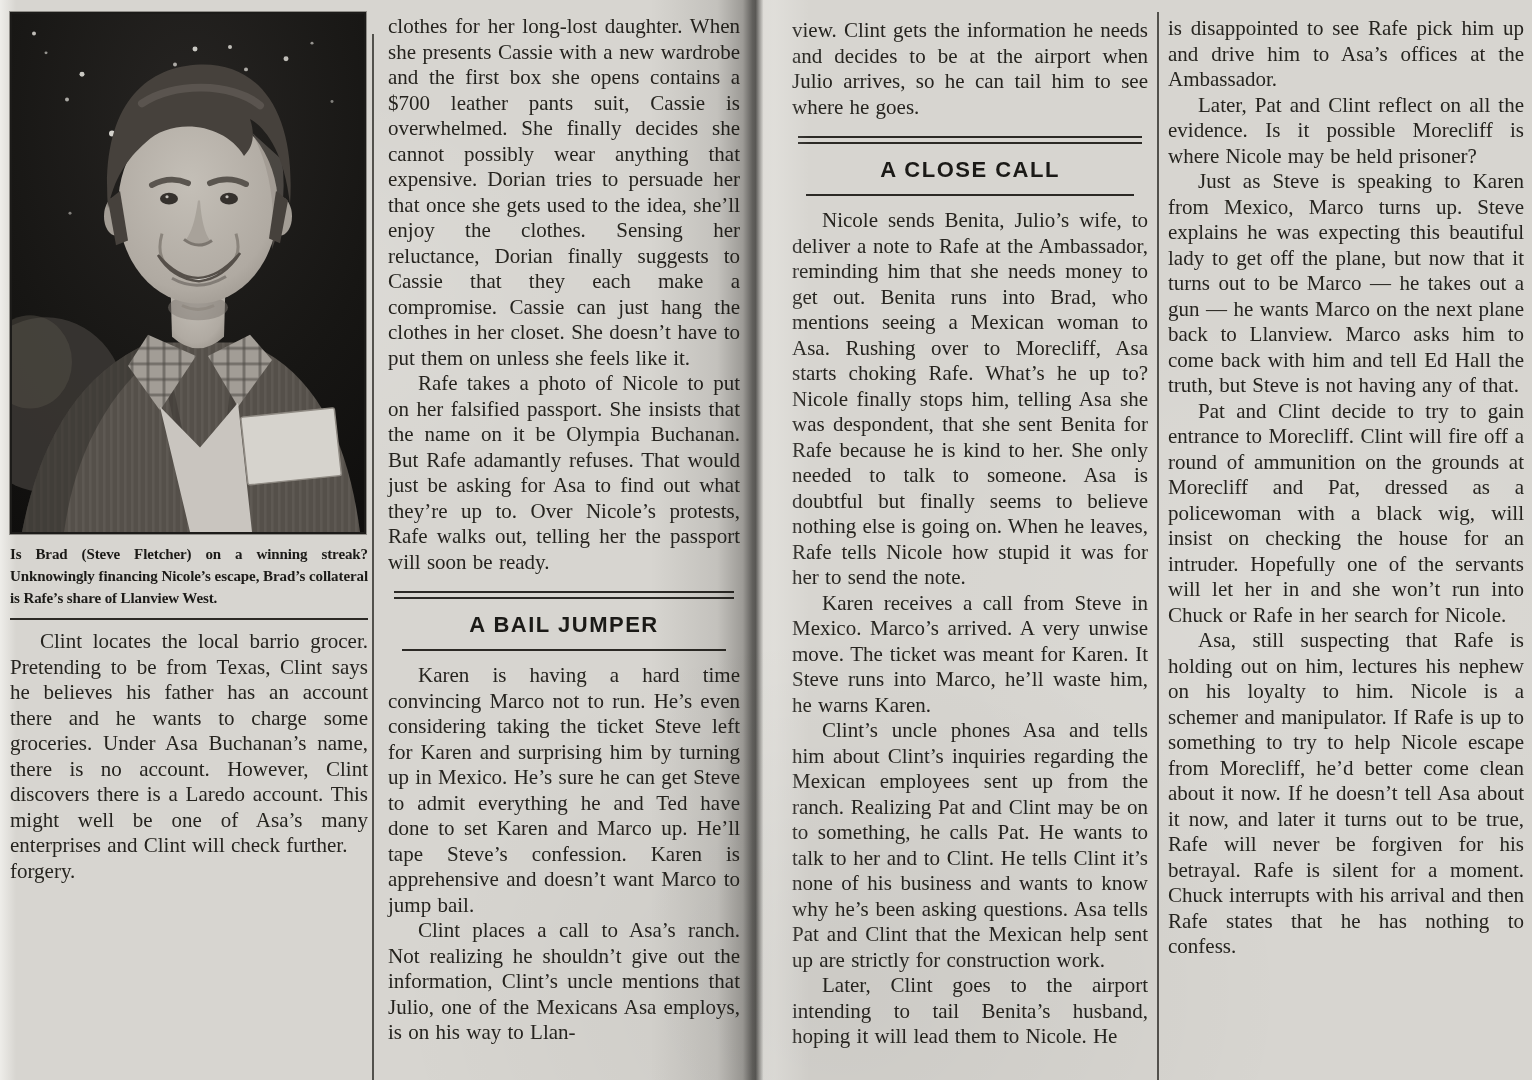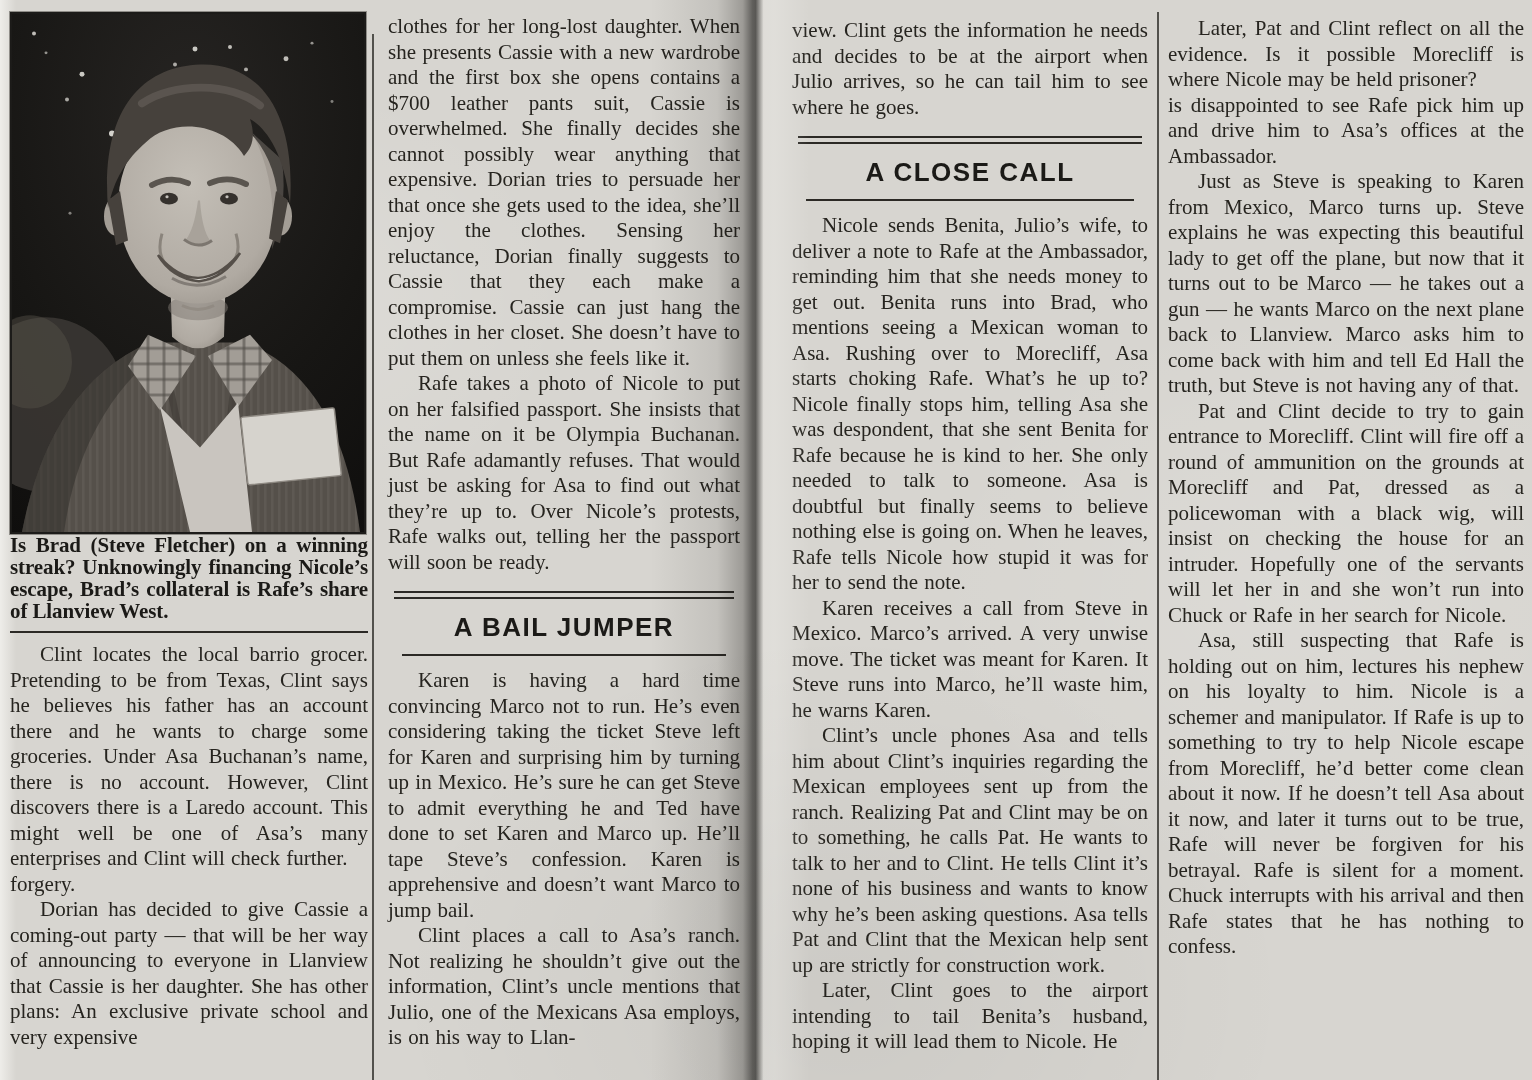--- a/index.html
+++ b/index.html
@@ -34,29 +34,29 @@
   .col2{left:388px;top:14px;width:352px;}
   .col3{left:792px;top:18px;width:356px;}
   .col4{left:1168px;top:16px;width:356px;}
 
   p.body{margin:0;font-size:21px;line-height:25.5px;word-spacing:1px;}
   p.body.indent{text-indent:30px;}
 
   figure.photo{margin:0;width:352px;height:518px;border:2px solid #1c1b19;
     background:#171614;box-shadow:0 0 0 1px #8f8d88;}
   figure.photo svg{display:block;}
-  figcaption{font-weight:bold;font-size:21px;line-height:22px;
+  figcaption{margin-top:9px;font-weight:bold;font-size:15px;line-height:22px;
     letter-spacing:-0.1px;text-align:justify;color:#1b1a17;}
   .caption-rule{border:0;border-top:2.5px solid #2b2925;margin:9px 0 9px 0;}
 
   .section{margin:16px 4px 12px 4px;text-align:center;}
   .rule-double{height:4px;border-top:2px solid #2b2925;border-bottom:2px solid #2b2925;margin:0 2px;}
   .rule-single{border-top:2px solid #2b2925;margin:0 10px;}
   h2.heading{margin:13px 0 11px 0;font-family:"Liberation Sans","DejaVu Sans",sans-serif;
-    font-weight:bold;font-size:26px;letter-spacing:1.5px;color:#1b1a17;}
+    font-weight:bold;font-size:22px;letter-spacing:1.5px;color:#1b1a17;}
 </style>
 </head>
 <body>
 
 <div class="edge-left"></div>
 
 <div class="col col1">
   <figure class="photo">
     <svg width="352" height="518" viewBox="0 0 352 533" preserveAspectRatio="none">
       <defs>
@@ -150,21 +150,20 @@
           <rect x="232" y="410" width="94" height="70" rx="2" fill="#d6d3cd"></rect>
           <rect x="232" y="410" width="94" height="70" rx="2" fill="none" stroke="#8f8a83" stroke-width="1.5"></rect>
         </g>
       </g>
     </svg>
   </figure>
   <figcaption>Is Brad (Steve Fletcher) on a winning streak? Unknowingly financing Nicole’s escape, Brad’s collateral is Rafe’s share of Llanview West.</figcaption>
   <hr class="caption-rule">
   <p class="body indent">Clint locates the local barrio grocer. Pretending to be from Texas, Clint says he believes his father has an account there and he wants to charge some groceries. Under Asa Buchanan’s name, there is no account. However, Clint discovers there is a Laredo account. This might well be one of Asa’s many enterprises and Clint will check further.</p>
   <p class="body">forgery.</p>
-  <p class="body indent">Dorian has decided to give Cassie a coming-out party — that will be her way of announcing to everyone in Llanview that Cassie is her daughter. She has other plans: An exclusive private school and very expensive</p>
 </div>
 
 <div class="col col2">
   <p class="body">clothes for her long-lost daughter. When she presents Cassie with a new wardrobe and the first box she opens contains a $700 leather pants suit, Cassie is overwhelmed. She finally decides she cannot possibly wear anything that expensive. Dorian tries to persuade her that once she gets used to the idea, she’ll enjoy the clothes. Sensing her reluctance, Dorian finally suggests to Cassie that they each make a compromise. Cassie can just hang the clothes in her closet. She doesn’t have to put them on unless she feels like it.</p>
   <p class="body indent">Rafe takes a photo of Nicole to put on her falsified passport. She insists that the name on it be Olympia Buchanan. But Rafe adamantly refuses. That would just be asking for Asa to find out what they’re up to. Over Nicole’s protests, Rafe walks out, telling her the passport will soon be ready.</p>
   <div class="section">
     <div class="rule-double"></div>
     <h2 class="heading">A BAIL JUMPER</h2>
     <div class="rule-single"></div>
   </div>
@@ -179,22 +178,22 @@
     <h2 class="heading">A CLOSE CALL</h2>
     <div class="rule-single"></div>
   </div>
   <p class="body indent">Nicole sends Benita, Julio’s wife, to deliver a note to Rafe at the Ambassador, reminding him that she needs money to get out. Benita runs into Brad, who mentions seeing a Mexican woman to Asa. Rushing over to Morecliff, Asa starts choking Rafe. What’s he up to? Nicole finally stops him, telling Asa she was despondent, that she sent Benita for Rafe because he is kind to her. She only needed to talk to someone. Asa is doubtful but finally seems to believe nothing else is going on. When he leaves, Rafe tells Nicole how stupid it was for her to send the note.</p>
   <p class="body indent">Karen receives a call from Steve in Mexico. Marco’s arrived. A very unwise move. The ticket was meant for Karen. It Steve runs into Marco, he’ll waste him, he warns Karen.</p>
   <p class="body indent">Clint’s uncle phones Asa and tells him about Clint’s inquiries regarding the Mexican employees sent up from the ranch. Realizing Pat and Clint may be on to something, he calls Pat. He wants to talk to her and to Clint. He tells Clint it’s none of his business and wants to know why he’s been asking questions. Asa tells Pat and Clint that the Mexican help sent up are strictly for construction work.</p>
   <p class="body indent">Later, Clint goes to the airport intending to tail Benita’s husband, hoping it will lead them to Nicole. He</p>
 </div>
 
 <div class="col col4">
+  <p class="body">is disappointed to see Rafe pick him up and drive him to Asa’s offices at the Ambassador.</p>
   <p class="body indent">Later, Pat and Clint reflect on all the evidence. Is it possible Morecliff is where Nicole may be held prisoner?</p>
-  <p class="body">is disappointed to see Rafe pick him up and drive him to Asa’s offices at the Ambassador.</p>
   <p class="body indent">Just as Steve is speaking to Karen from Mexico, Marco turns up. Steve explains he was expecting this beautiful lady to get off the plane, but now that it turns out to be Marco — he takes out a gun — he wants Marco on the next plane back to Llanview. Marco asks him to come back with him and tell Ed Hall the truth, but Steve is not having any of that.</p>
   <p class="body indent">Pat and Clint decide to try to gain entrance to Morecliff. Clint will fire off a round of ammunition on the grounds at Morecliff and Pat, dressed as a policewoman with a black wig, will insist on checking the house for an intruder. Hopefully one of the servants will let her in and she won’t run into Chuck or Rafe in her search for Nicole.</p>
   <p class="body indent">Asa, still suspecting that Rafe is holding out on him, lectures his nephew on his loyalty to him. Nicole is a schemer and manipulator. If Rafe is up to something to try to help Nicole escape from Morecliff, he’d better come clean about it now. If he doesn’t tell Asa about it now, and later it turns out to be true, Rafe will never be forgiven for his betrayal. Rafe is silent for a moment. Chuck interrupts with his arrival and then Rafe states that he has nothing to confess.</p>
 </div>
 
 <div class="vrule left"></div>
 <div class="vrule right"></div>
 <div class="spine"></div>
 
 </body></html>

